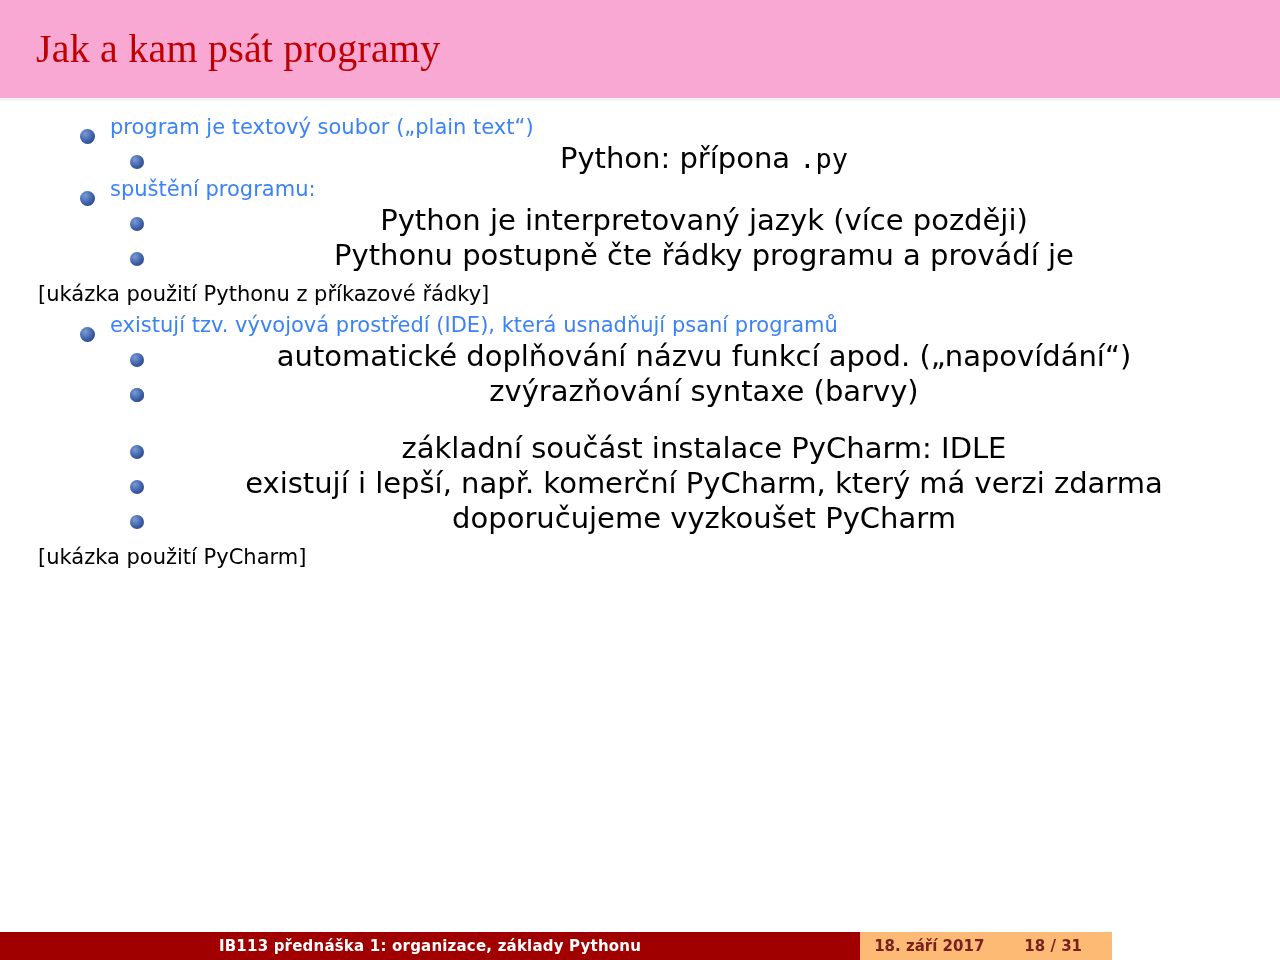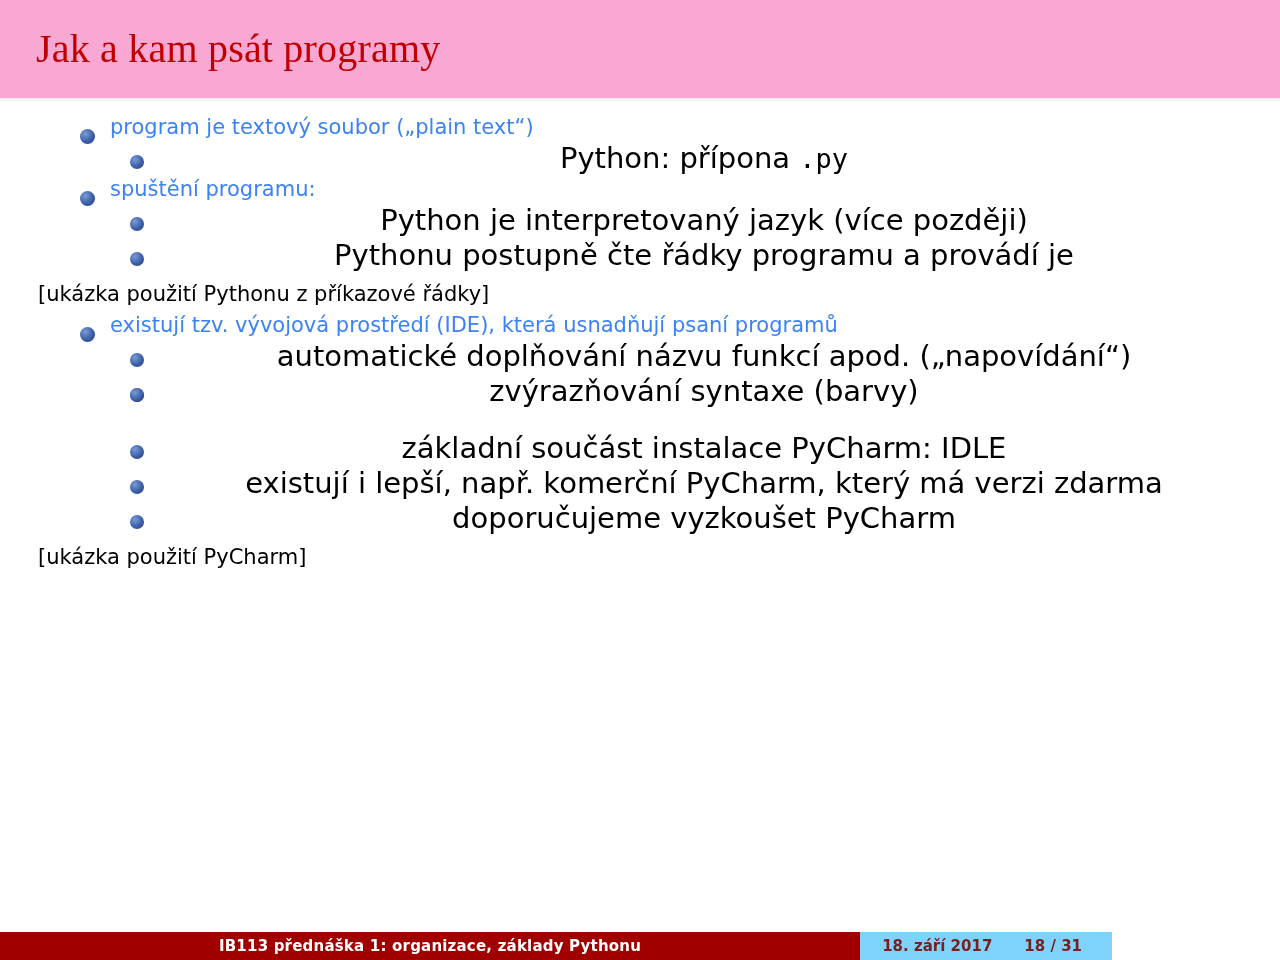--- a/index.html
+++ b/index.html
@@ -119,28 +119,28 @@
     background: #a00000;
     color: #ffffff;
     display: flex;
     align-items: center;
     justify-content: center;
     font-weight: bold;
     letter-spacing: 0.2px;
   }
   .footer-right {
     flex: 1;
-    background: #7dd3fc;
+    background: #fdba74;
     color: #7a2020;
     display: flex;
     align-items: center;
     justify-content: flex-end;
     padding-right: 30px;
     font-weight: bold;
-    gap: 32px;
+    gap: 40px;
   }
   .footer-date { }
   .footer-page { }
 </style>
 </head>
 <body>
 
 <div class="slide">
 
   <div class="title-bar">

